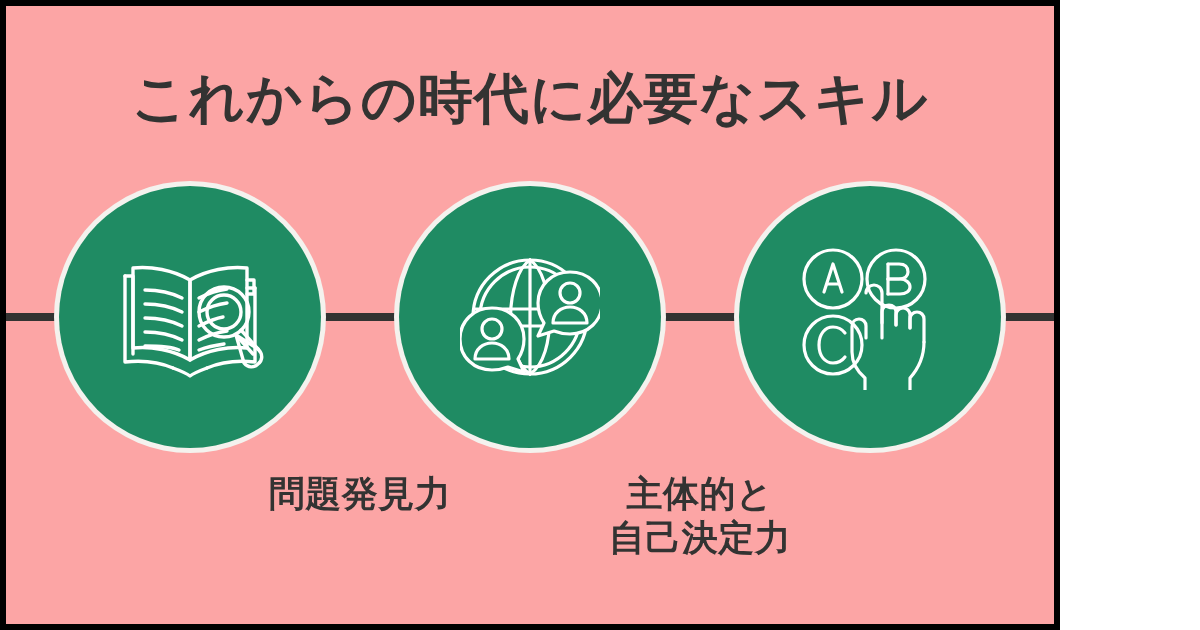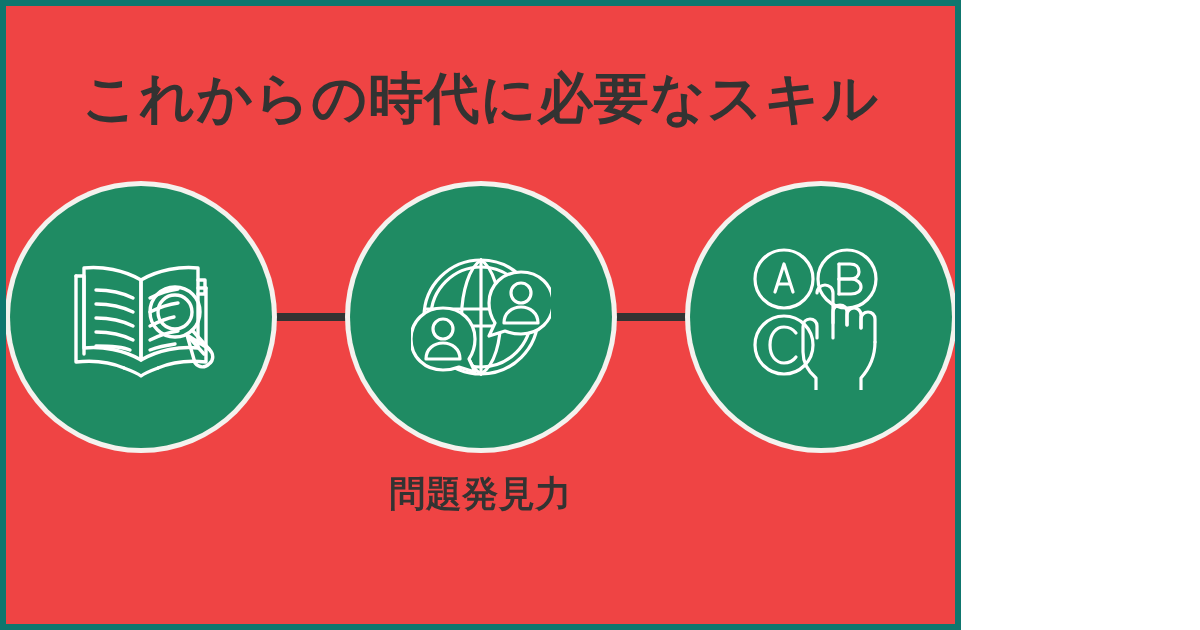--- a/index.html
+++ b/index.html
@@ -9,24 +9,24 @@
   body {
     width: 1200px;
     height: 630px;
     overflow: hidden;
     font-family: "Liberation Sans", "DejaVu Sans", sans-serif;
   }
 
   .poster {
     position: relative;
     box-sizing: border-box;
-    width: 961px;
+    width: 1060px;
     height: 630px;
-    background: #ef4444;
-    border: 6px solid #0f766e;
+    background: #fca5a5;
+    border: 6px solid #000000;
     overflow: hidden;
   }
 
   
   .title {
     position: absolute;
     left: 0;
     right: 0;
     top: 62px;
     text-align: center;
@@ -226,15 +226,19 @@
         </span>
       </div>
     </div>
 
   </div>
 
   <div class="labels">
     <div class="label">
       <span>問題発見力</span>
     </div>
+    <div class="label">
+      <span>主体的と</span>
+      <span class="l2">自己決定力</span>
+    </div>
   </div>
 
 </div>
 
 </body></html>

